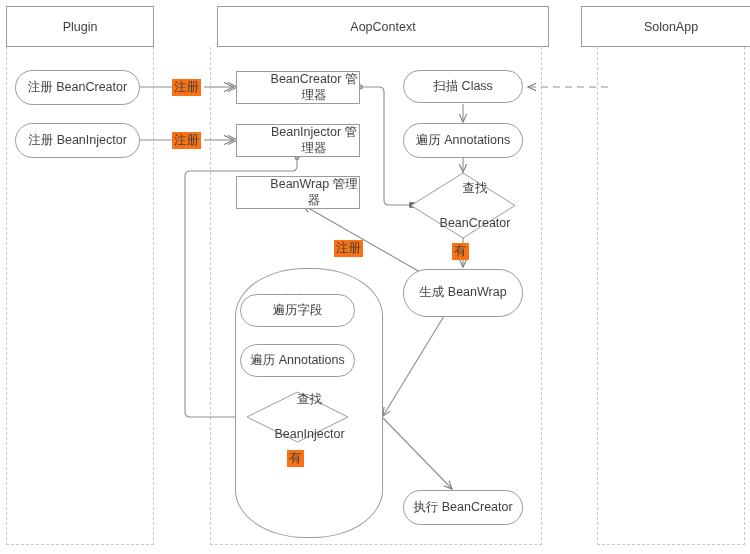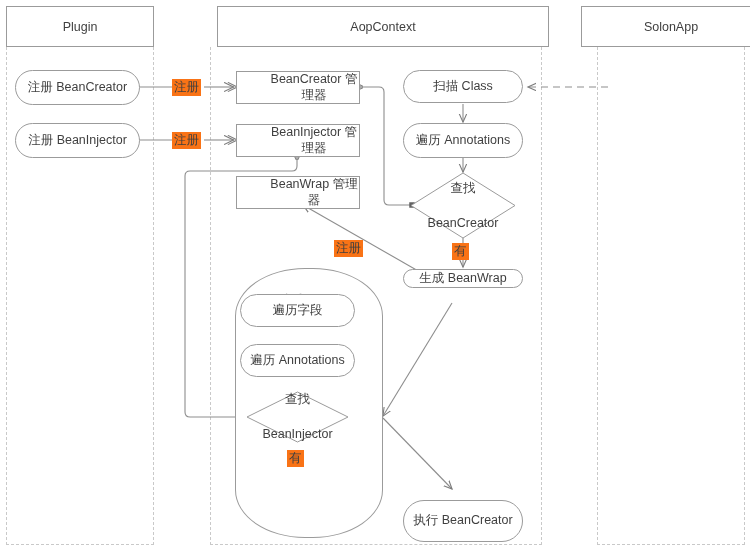--- a/index.html
+++ b/index.html
@@ -80,21 +80,21 @@
     position:absolute;
     z-index:2;
   }
   .diamond .shape{
     position:absolute;
     left:0; top:0;
     width:100%; height:100%;
   }
   .diamond .dlabel{
     position:absolute;
-    left:0; top:0;
+    left:12px; top:0;
     width:100%; height:100%;
     display:flex;
     flex-direction:column;
     align-items:center;
     justify-content:center;
     font-size:12.5px;
     line-height:1.2;
     color:#3f3f3f;
     text-align:center;
     gap:20px;
@@ -203,21 +203,21 @@
   <div class="diamond" style="left:410px; top:172px; width:106px; height:67px;">
     <svg class="shape" viewBox="0 0 106 67" xmlns="http://www.w3.org/2000/svg">
       <polygon points="53,1 105,33.5 53,66 1,33.5" fill="#ffffff" stroke="#9b9b9b" stroke-width="1"></polygon>
     </svg>
     <div class="dlabel">
       <span>查找</span>
       <span>BeanCreator</span>
     </div>
   </div>
 
-  <div class="node pill" style="left:403px; top:269px; width:120px; height:19px;">
+  <div class="node pill" style="left:403px; top:269px; width:120px; height:48px;">
     <span>生成 BeanWrap</span>
   </div>
 
   <div class="group-box" style="left:235px; top:268px; width:148px; height:270px;"></div>
   <div class="group-title" style="left:235px; top:272px; width:148px;">
     <span>生成 Bean</span>
   </div>
 
   <div class="node pill" style="left:240px; top:294px; width:115px; height:33px;">
     <span>遍历字段</span>
@@ -230,21 +230,21 @@
     <svg class="shape" viewBox="0 0 103 52" xmlns="http://www.w3.org/2000/svg">
       <polygon points="51.5,1 102,26 51.5,51 1,26" fill="#ffffff" stroke="#9b9b9b" stroke-width="1"></polygon>
     </svg>
     <div class="dlabel">
       <span>查找</span>
       <span>BeanInjector</span>
     </div>
   </div>
 
 
-  <div class="node pill" style="left:403px; top:500px; width:120px; height:42px;">
+  <div class="node pill" style="left:403px; top:490px; width:120px; height:35px;">
     <span>执行 BeanCreator</span>
   </div>
 
 
   <div class="edge-label" style="left:172px; top:79px;">
     <span>注册</span>
   </div>
   <div class="edge-label" style="left:172px; top:132px;">
     <span>注册</span>
   </div>

